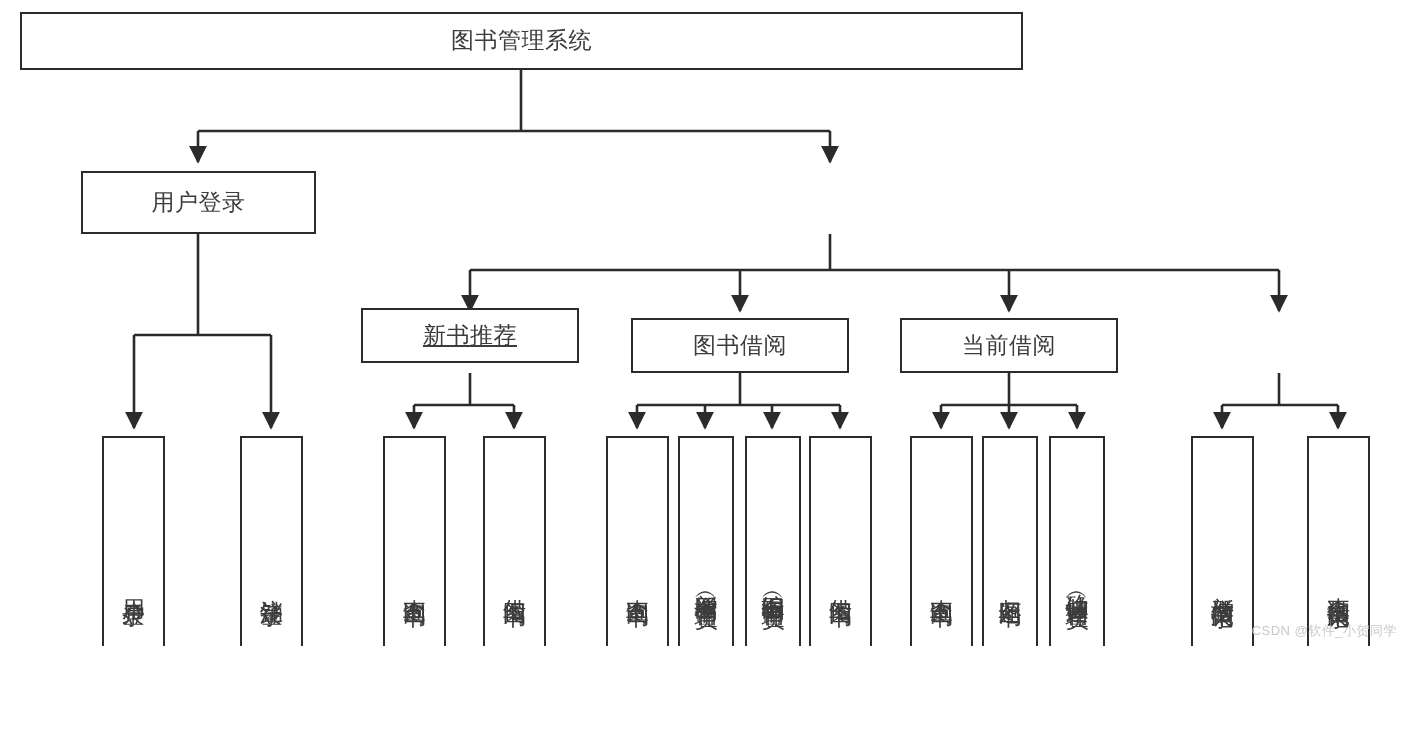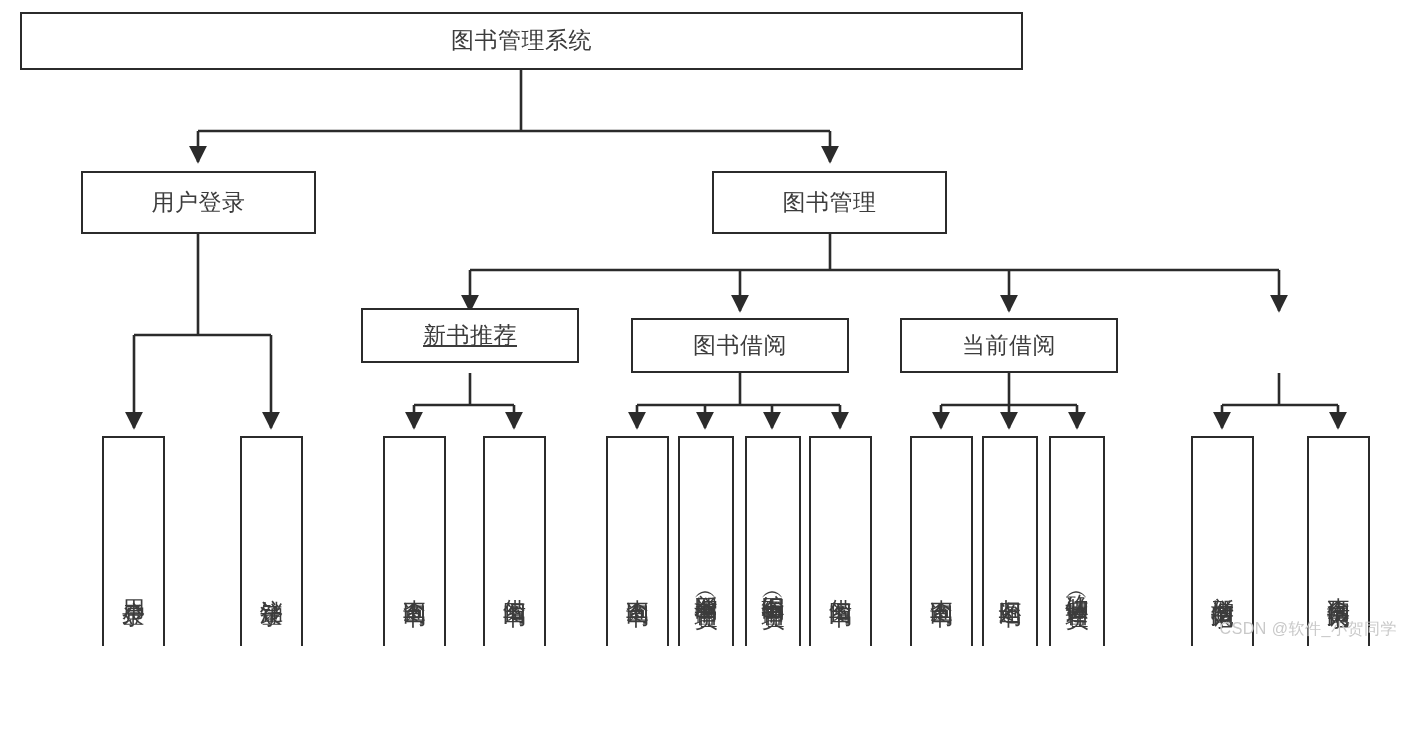--- a/index.html
+++ b/index.html
@@ -57,21 +57,21 @@
     text-orientation: upright;
     font-size: 23px;
     letter-spacing: 2px;
     line-height: 1;
     max-height: 100%;
   }
   #watermark {
     position: absolute;
     right: 8px;
     bottom: 6px;
-    font-size: 16px;
+    font-size: 13px;
     color: #c9c9c9;
     white-space: nowrap;
     z-index: 5;
     letter-spacing: 0.5px;
   }
 </style>
 </head>
 <body>
 
 <div id="diagram-root">
@@ -126,23 +126,20 @@
     </g>
   </svg>
 
   <div class="node horizontal" style="left:20px; top:12px; width:1003px; height:58px;">
     <span class="label">图书管理系统</span>
   </div>
 
   <div class="node horizontal" style="left:81px; top:171px; width:235px; height:63px;">
     <span class="label">用户登录</span>
   </div>
-  <div class="node horizontal" style="left:712px; top:171px; width:235px; height:63px;">
-    <span class="label">图书管理</span>
-  </div>
 
   <div class="node horizontal" style="left:361px; top:308px; width:218px; height:55px;text-decoration:underline;">
     <span class="label">新书推荐</span>
   </div>
   <div class="node horizontal" style="left:631px; top:318px; width:218px; height:55px;">
     <span class="label">图书借阅</span>
   </div>
   <div class="node horizontal" style="left:900px; top:318px; width:218px; height:55px;">
     <span class="label">当前借阅</span>
   </div>

